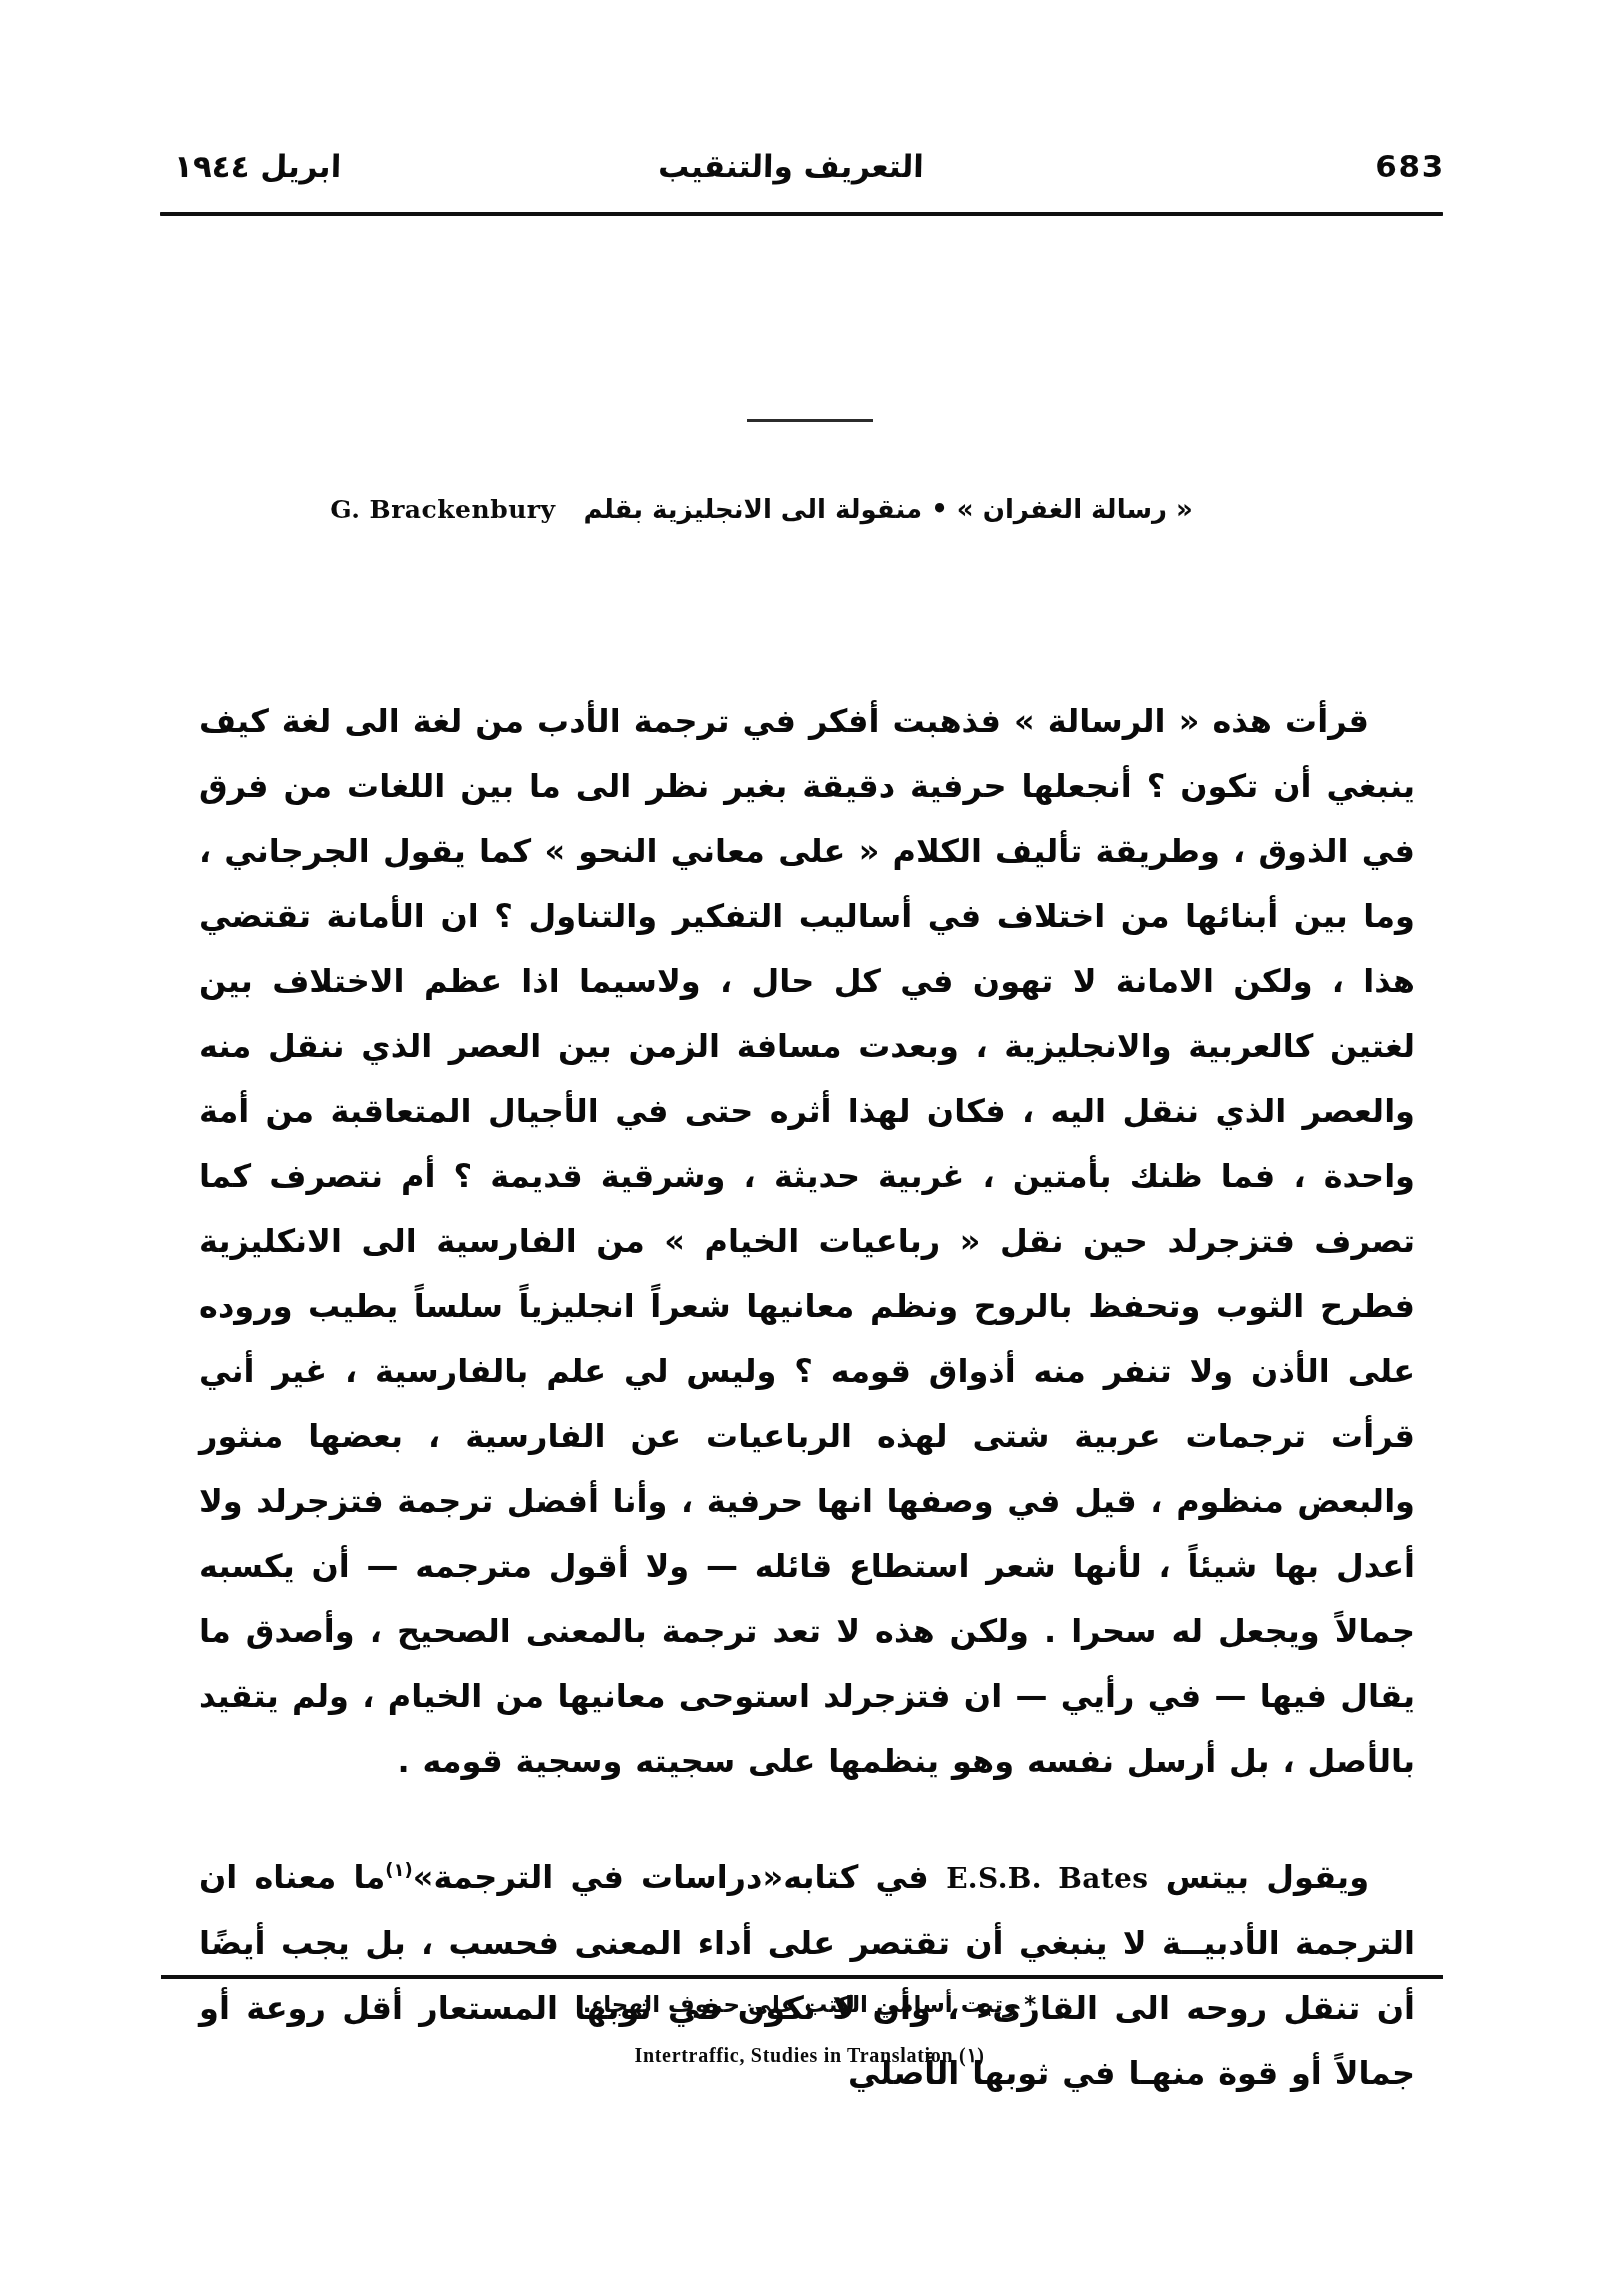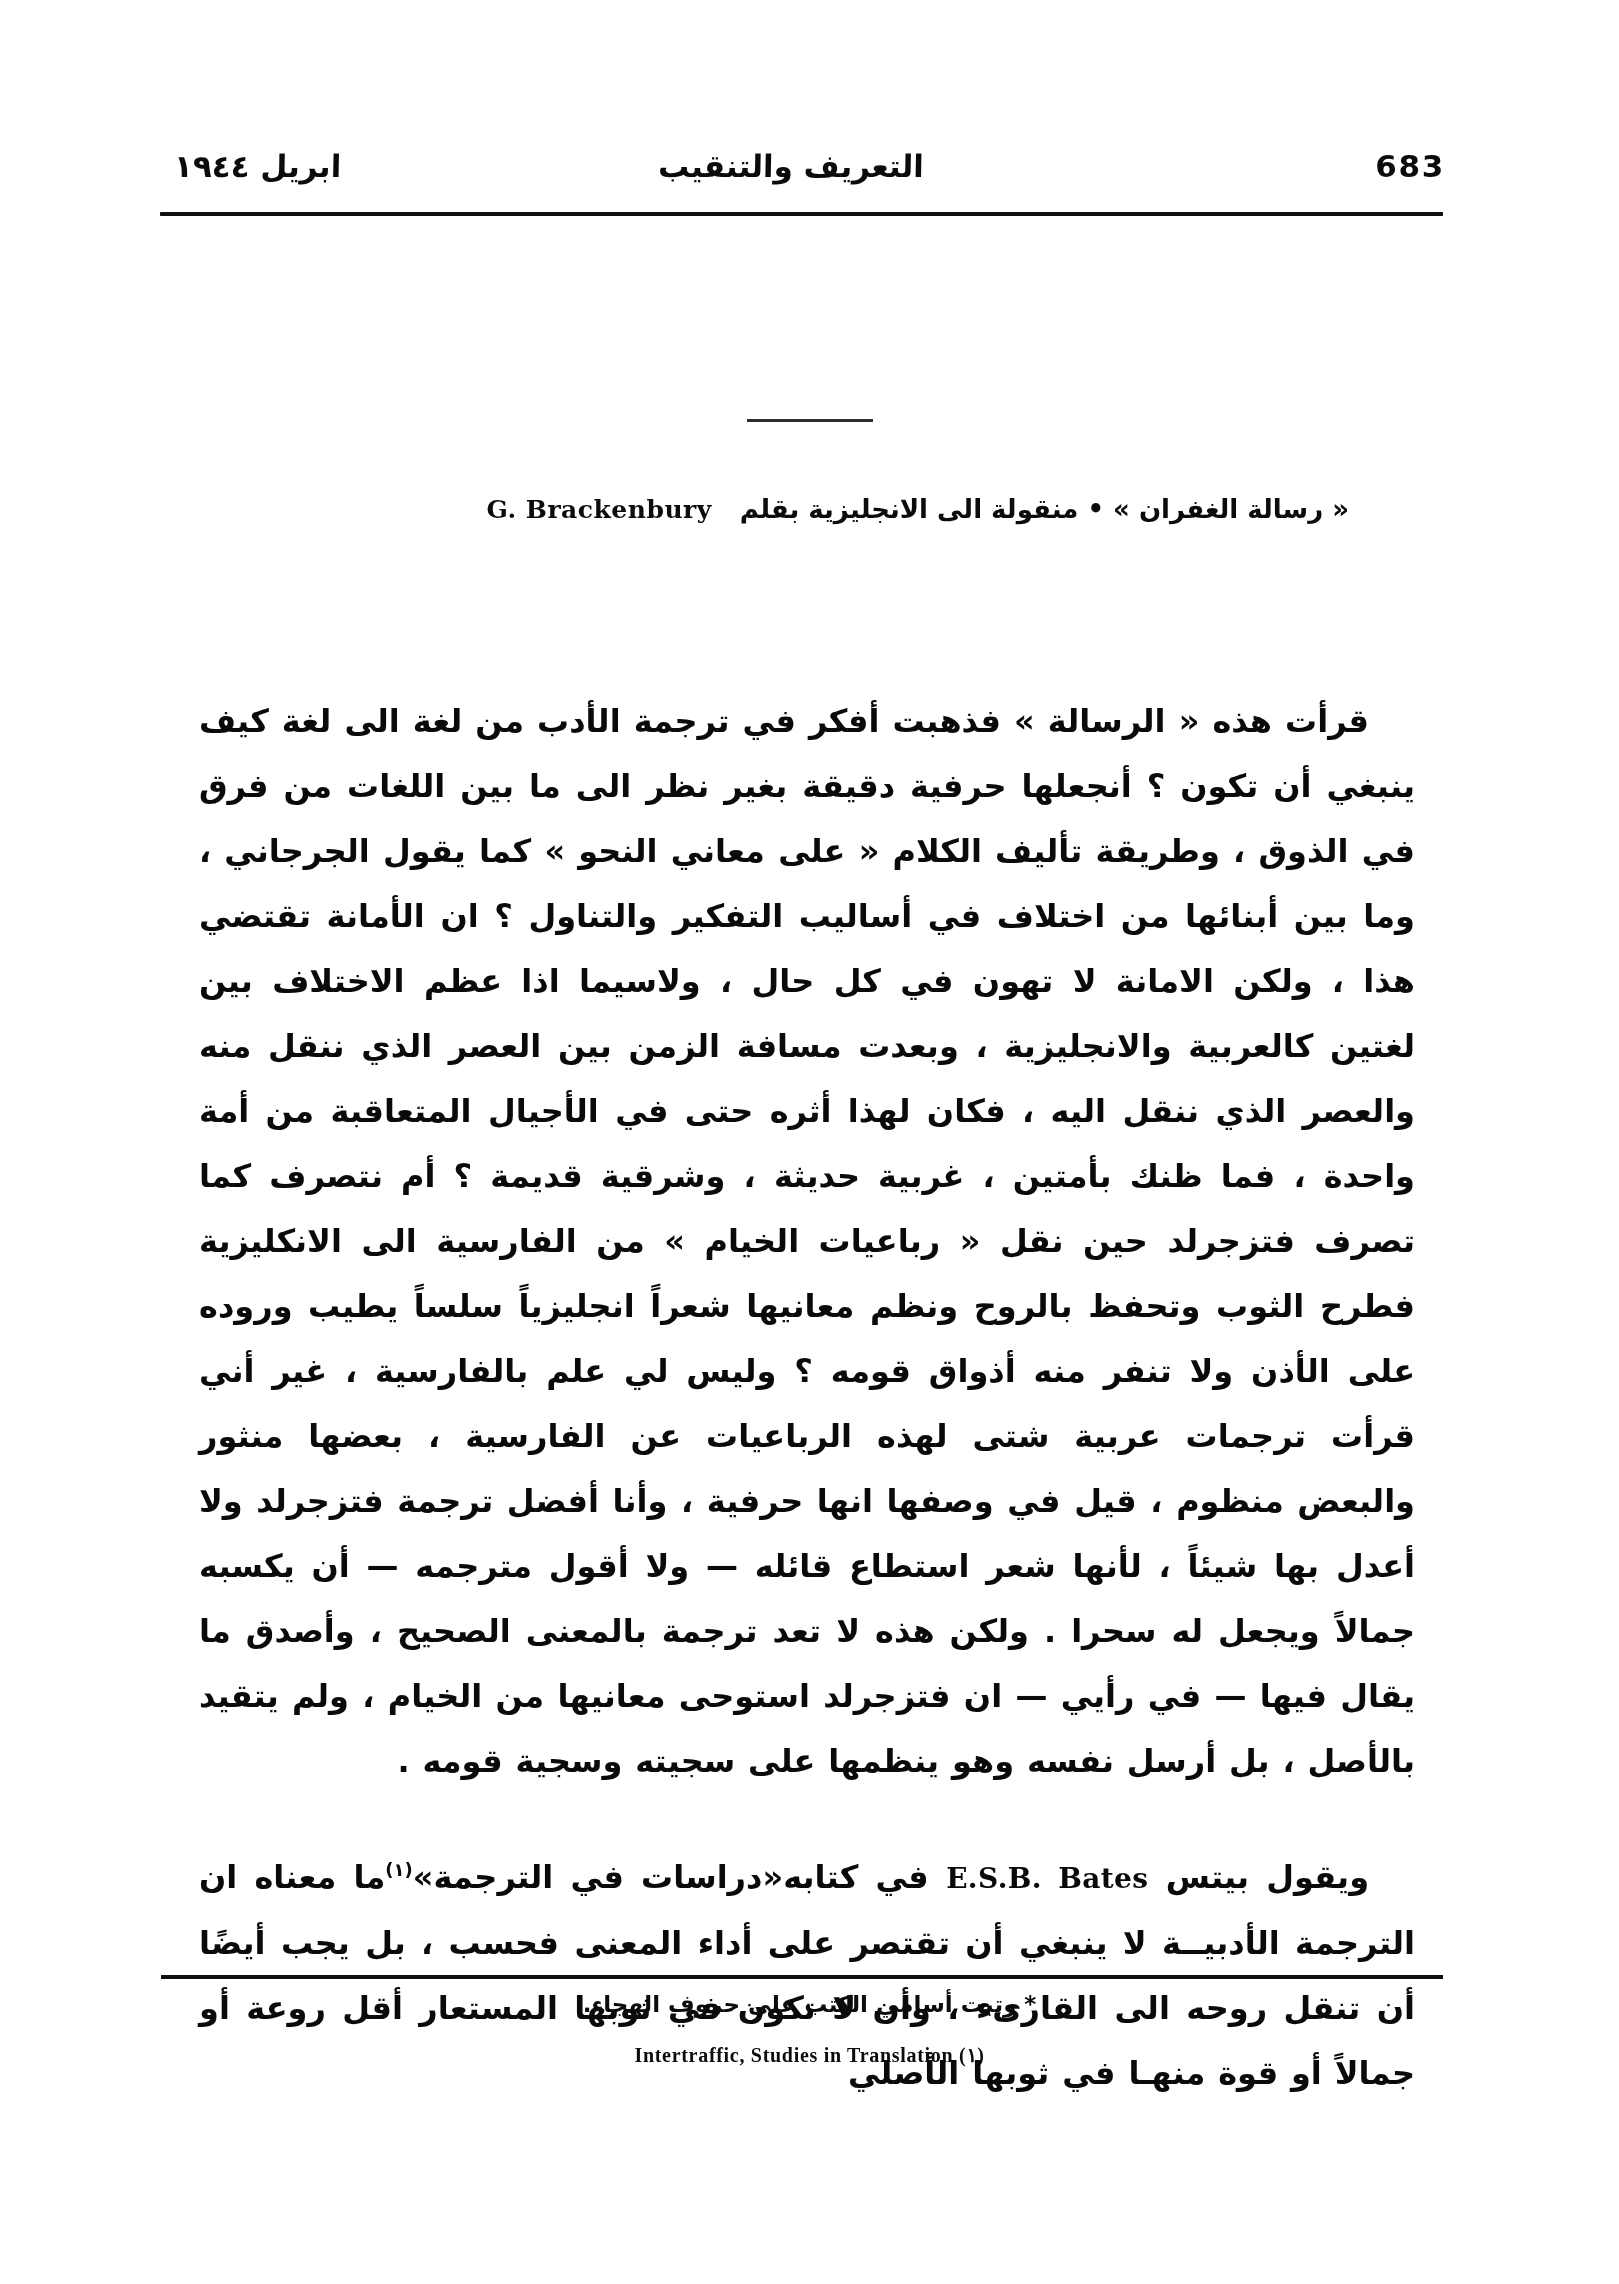--- a/index.html
+++ b/index.html
@@ -95,21 +95,21 @@
   }
   .cite-line {
     font-family: "DejaVu Sans", sans-serif;
     color: #0c0c0c;
     font-size: 26px;
     line-height: 1.15;
     white-space: nowrap;
     direction: rtl;
   }
   .cite-line-1 {
-    text-align: right;
+    text-align: center;
     padding-right: 96px;
     font-weight: 600;
   }
   .cite-line-2 {
     margin-top: 41px;
     text-align: right;
     padding-right: 139px;
     font-weight: 600;
     font-size: 25px;
   }

